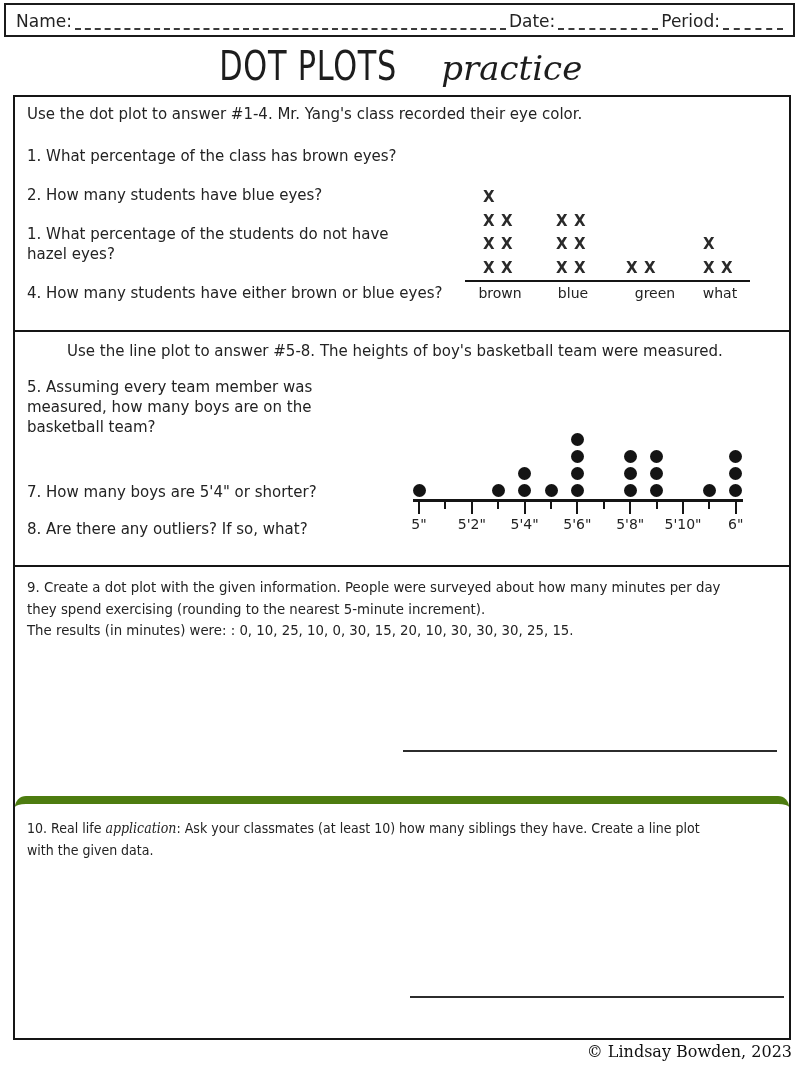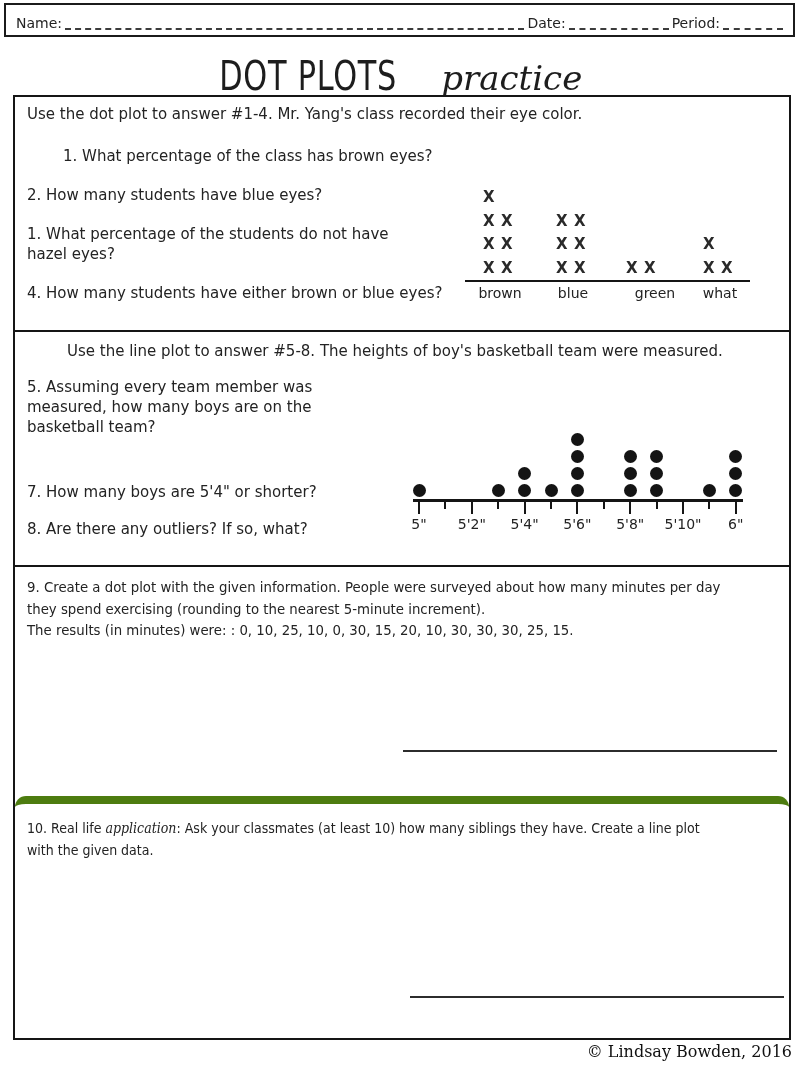--- a/index.html
+++ b/index.html
@@ -2,29 +2,29 @@
 <html><head>
 <meta charset="utf-8">
 <style>
   html,body{margin:0;padding:0;background:#fff;}
   .page{position:relative;width:800px;height:1067px;background:#ffffff;overflow:hidden;
         font-family:"DejaVu Sans",sans-serif;color:#232323;}
 
   
   .header-box{position:absolute;left:4px;top:3px;width:791px;height:34px;border:2px solid #1b1b1b;
               box-sizing:border-box;display:flex;align-items:flex-end;padding:0 10px 5px 10px;
-              font-size:14px;background:#fff;}
+              font-size:17px;background:#fff;}
   .hlabel{white-space:nowrap;line-height:1;}
   .blank-line{border-bottom:2px dashed #3c3c3c;height:4px;}
   .blank-name{flex:1;margin:0 3px;}
   .blank-date{width:100px;margin:0 3px;}
   .blank-period{width:60px;margin-left:3px;}
 
   
-  .title-row{position:absolute;left:0;top:42px;width:100%;text-align:center;white-space:nowrap;margin-top:10px;}
+  .title-row{position:absolute;left:0;top:42px;width:100%;text-align:center;white-space:nowrap;}
   .title-main{display:inline-block;font-size:41px;font-weight:400;letter-spacing:1px;
               transform:scaleX(0.74);transform-origin:center;margin:0 -30px;color:#1d1d1d;}
   .title-script{display:inline-block;font-family:"DejaVu Serif",serif;font-style:italic;
                 font-size:34px;margin-left:38px;color:#1d1d1d;}
 
   
   .main-box{position:absolute;left:13px;top:95px;width:778px;height:945px;border:2px solid #151515;
             box-sizing:border-box;background:#fff;}
   .section{position:relative;box-sizing:border-box;width:100%;}
   .sec1{height:233px;}
@@ -75,21 +75,21 @@
 
   <div class="title-row">
     <span class="title-main">DOT PLOTS</span>
     <span class="title-script">practice</span>
   </div>
 
   <div class="main-box">
 
     <div class="section sec1">
       <div class="txt" style="left:12px;top:7px;">Use the dot plot to answer #1-4. Mr. Yang's class recorded their eye color.</div>
-      <div class="txt" style="left:12px;top:49px;margin-left:36px;">1. What percentage of the class has brown eyes?</div>
+      <div class="txt" style="left:12px;top:49px;">1. What percentage of the class has brown eyes?</div>
       <div class="txt" style="left:12px;top:88px;">2. How many students have blue eyes?</div>
       <div class="txt" style="left:12px;top:127px;width:370px;">1. What percentage of the students do not have hazel eyes?</div>
       <div class="txt" style="left:12px;top:186px;">4. How many students have either brown or blue eyes?</div>
 
       <div class="dotplot">
         <div class="dp-axis"></div>
 
       <div class="dp-col" style="left: 18px;">
             <div class="dp-row">
               <span class="dp-cell">X</span>
@@ -232,15 +232,15 @@
     <div class="section sec4">
       <div class="para para-10" style="left:12px;top:14px;">
         <div><span>10. Real life </span><span class="cursive">application</span><span>: Ask your classmates (at least 10) how many siblings they have. Create a line plot</span></div>
         <div>with the given data.</div>
       </div>
       <div class="ans-line" style="left:395px;top:192px;width:374px;"></div>
     </div>
 
   </div>
 
-  <div class="footer">© Lindsay Bowden, 2016</div>
+  <div class="footer">© Lindsay Bowden, 2023</div>
 
 </div>
 
 </body></html>

